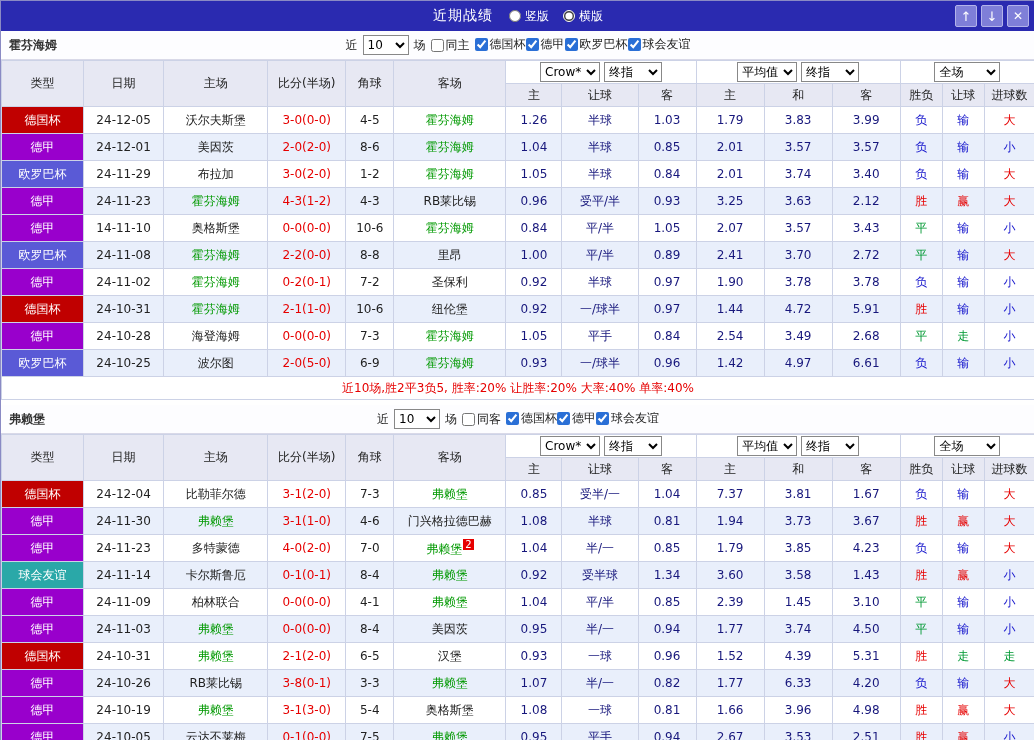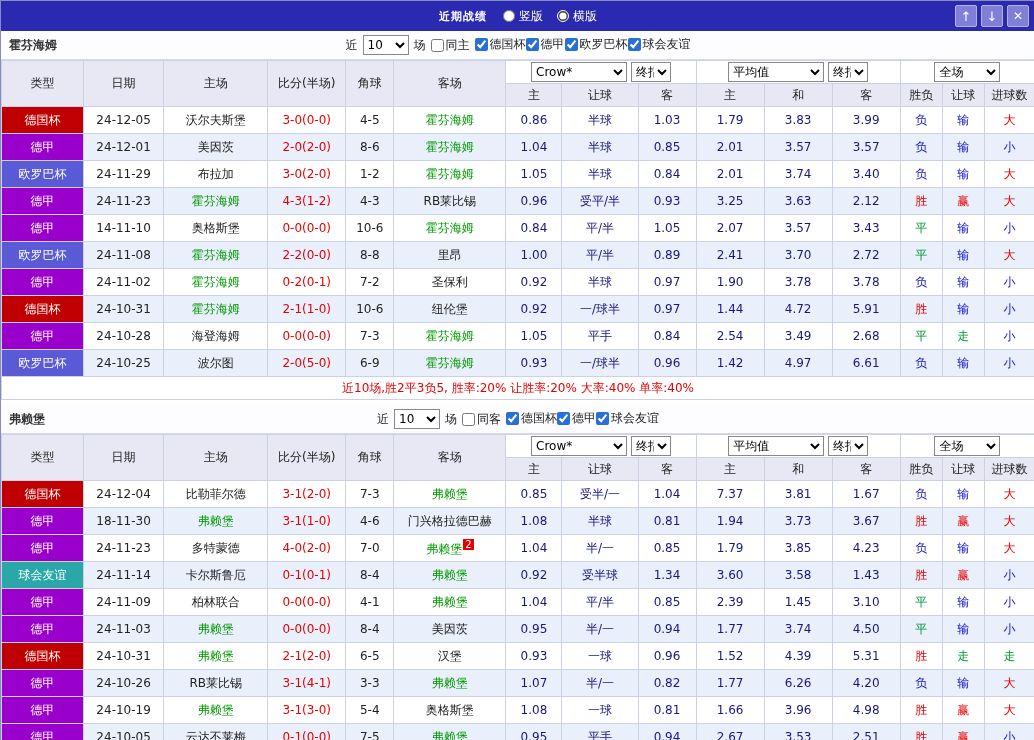--- a/index.html
+++ b/index.html
@@ -1,36 +1,36 @@
 <!DOCTYPE html>
 <html><head>
 <meta charset="utf-8">
 <style>
   html,body{margin:0;padding:0;}
   body{width:1034px;font-family:"DejaVu Sans","Liberation Sans",sans-serif;font-size:12px;color:#222;background:#fff;}
   .window{width:1034px;border:1px solid #8a8ac4;}
   .title-bar{height:30px;background:#2a2ab0;display:flex;align-items:center;justify-content:center;position:relative;color:#fff;}
-  .title-text{font-weight:bold;font-size:11px;margin-right:16px;letter-spacing:1px;}
+  .title-text{font-weight:normal;font-size:14px;margin-right:16px;letter-spacing:1px;}
   .radio-group{display:flex;align-items:center;gap:14px;font-size:12px;}
   .radio-group label{display:inline-flex;align-items:center;gap:4px;cursor:pointer;}
   .radio-group input{accent-color:#ffffff;margin:0;width:12px;height:12px;}
   .tb-buttons{position:absolute;right:6px;top:4px;display:flex;gap:4px;}
   .tb-btn{width:22px;height:22px;background:#7f7fd8;color:#fff;border:1px solid #b3b3ea;border-radius:2px;font-size:13px;line-height:1;cursor:pointer;padding:0;font-family:inherit;}
   .tb-btn.close{font-size:12px;}
   .section{background:#fff;}
   .section + .section{margin-top:5px;}
   .filter-bar{height:28px;display:flex;align-items:center;position:relative;background:#fdfdff;border-bottom:1px solid #d9d9e8;}
   .team-name{position:absolute;left:8px;font-weight:bold;color:#333;}
   .filter-controls{margin:0 auto;display:flex;align-items:center;gap:5px;}
   .chk{display:inline-flex;align-items:center;gap:2px;}
   .chk input{accent-color:#2a6fd6;margin:0;width:13px;height:13px;}
   select{font-size:12px;height:20px;font-family:inherit;background:#fff;border:1px solid #888;}
   .count-select{width:46px;}
-  .sel-w1{width:96px;}
-  .sel-w2{width:40px;}
+  .sel-w1{width:60px;}
+  .sel-w2{width:58px;}
   .sel-scope{width:66px;}
   table{width:100%;border-collapse:collapse;table-layout:fixed;}
   th,td{border:1px solid #ccd2e6;text-align:center;white-space:nowrap;overflow:hidden;padding:0 2px;font-weight:normal;}
   thead th{background:#e7e8f3;height:22px;color:#222;}
   thead th.sel-cell{background:#ffffff;}
   tbody td{height:26px;}
   tbody tr.alt{background:#e9effb;}
   td.league{color:#fff;}
   td.team.subject{color:#009900;}
   td.score{color:#e60000;}
@@ -141,21 +141,21 @@
         </tr>
       </thead>
       <tbody>
           <tr>
             <td class="league" style="color: rgb(255, 255, 255); background: rgb(192, 0, 0);">德国杯</td>
             <td class="date">24-12-05</td>
             <td class="team">沃尔夫斯堡</td>
             <td class="score">3-0(0-0)</td>
             <td>4-5</td>
             <td class="team subject">霍芬海姆</td>
-            <td class="odds">0.86</td>
+            <td class="odds">1.26</td>
             <td class="odds">半球</td>
             <td class="odds">1.03</td>
             <td class="odds">1.79</td>
             <td class="odds">3.83</td>
             <td class="odds">3.99</td>
             <td class="res" style="color: rgb(20, 20, 204);">负</td>
             <td class="res" style="color: rgb(20, 20, 204);">输</td>
             <td class="res" style="color: rgb(230, 0, 0);">大</td>
           </tr>
           <tr class="alt">
@@ -408,21 +408,21 @@
             <td class="odds">1.04</td>
             <td class="odds">7.37</td>
             <td class="odds">3.81</td>
             <td class="odds">1.67</td>
             <td class="res" style="color: rgb(20, 20, 204);">负</td>
             <td class="res" style="color: rgb(20, 20, 204);">输</td>
             <td class="res" style="color: rgb(230, 0, 0);">大</td>
           </tr>
           <tr class="alt">
             <td class="league" style="color: rgb(255, 255, 255); background: rgb(153, 0, 204);">德甲</td>
-            <td class="date">18-11-30</td>
+            <td class="date">24-11-30</td>
             <td class="team subject">弗赖堡</td>
             <td class="score">3-1(1-0)</td>
             <td>4-6</td>
             <td class="team">门兴格拉德巴赫</td>
             <td class="odds">1.08</td>
             <td class="odds">半球</td>
             <td class="odds">0.81</td>
             <td class="odds">1.94</td>
             <td class="odds">3.73</td>
             <td class="odds">3.67</td>
@@ -512,28 +512,28 @@
             <td class="odds">4.39</td>
             <td class="odds">5.31</td>
             <td class="res" style="color: rgb(230, 0, 0);">胜</td>
             <td class="res" style="color: rgb(0, 153, 51);">走</td>
             <td class="res" style="color: rgb(0, 153, 51);">走</td>
           </tr>
           <tr class="alt">
             <td class="league" style="color: rgb(255, 255, 255); background: rgb(153, 0, 204);">德甲</td>
             <td class="date">24-10-26</td>
             <td class="team">RB莱比锡</td>
-            <td class="score">3-1(4-1)</td>
+            <td class="score">3-8(0-1)</td>
             <td>3-3</td>
             <td class="team subject">弗赖堡</td>
             <td class="odds">1.07</td>
             <td class="odds">半/一</td>
             <td class="odds">0.82</td>
             <td class="odds">1.77</td>
-            <td class="odds">6.26</td>
+            <td class="odds">6.33</td>
             <td class="odds">4.20</td>
             <td class="res" style="color: rgb(20, 20, 204);">负</td>
             <td class="res" style="color: rgb(20, 20, 204);">输</td>
             <td class="res" style="color: rgb(230, 0, 0);">大</td>
           </tr>
           <tr>
             <td class="league" style="color: rgb(255, 255, 255); background: rgb(153, 0, 204);">德甲</td>
             <td class="date">24-10-19</td>
             <td class="team subject">弗赖堡</td>
             <td class="score">3-1(3-0)</td>

